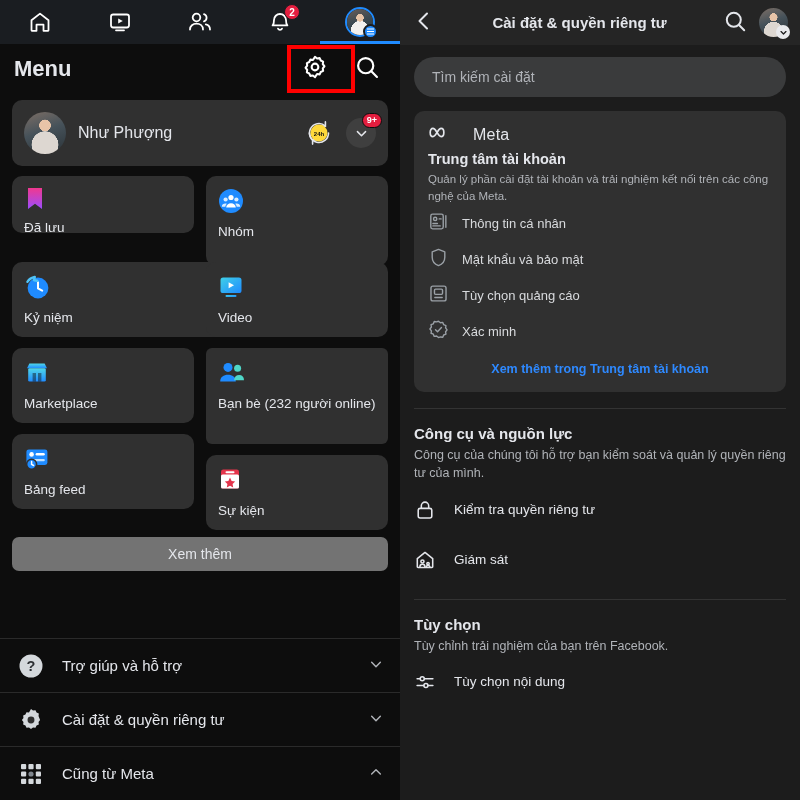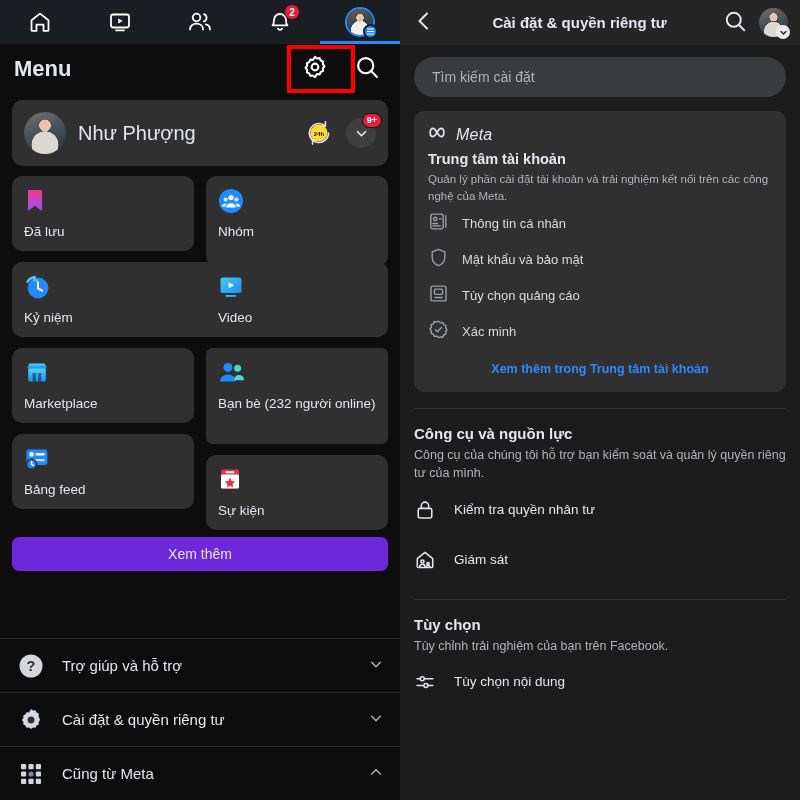--- a/index.html
+++ b/index.html
@@ -91,21 +91,21 @@
     position: relative;
   }
   .profile-avatar {
     width: 42px; height: 42px; border-radius: 50%;
     overflow: hidden; flex: none;
     background:
       radial-gradient(circle at 50% 32%, #e8c4a8 0 16%, transparent 17%),
       radial-gradient(circle at 50% 78%, #ddd7d1 0 34%, transparent 35%),
       linear-gradient(160deg, #7d6f66 0%, #46525a 45%, #2b3338 100%);
   }
-  .profile-name { margin-left: 12px; font-size: 20px; color: #e4e6eb; font-weight: 500; }
+  .profile-name { margin-left: 12px; font-size: 16px; color: #e4e6eb; font-weight: 500; }
   .profile-actions { margin-left: auto; display: flex; align-items: center; gap: 12px; }
   .badge24 {
     width: 30px; height: 30px; border-radius: 50%;
     position: relative; display: flex; align-items: center; justify-content: center;
   }
   .badge24 .inner {
     width: 17px; height: 17px; border-radius: 50%;
     background: #ffffff; display:flex; align-items:center; justify-content:center;
   }
   .badge24 .inner span {
@@ -129,21 +129,21 @@
     position: absolute;
     background: #303030; border-radius: 10px;
     padding: 10px 12px;
     display: flex; flex-direction: column; justify-content: flex-start;
   }
   .tile .t-icon { height: 30px; display:flex; align-items:center; }
   .tile .t-label { font-size: 13.5px; color: #e4e6eb; margin-top: 8px; line-height: 1.25; }
 
   .seemore-btn {
     position: absolute; left: 12px; right: 12px;
-    background: #6d28d9; border-radius: 7px;
+    background: #737373; border-radius: 7px;
     height: 34px; display: flex; align-items: center; justify-content: center;
     font-size: 14px; color: #e4e6eb; font-weight: 500;
   }
 
   .list-section { position: absolute; left: 0; right: 0; bottom: 0; }
   .list-row {
     height: 54px; display: flex; align-items: center;
     padding: 0 16px;
     border-top: 1px solid #2a2a2a;
   }
@@ -185,21 +185,21 @@
     padding: 0 18px;
   }
   .search-ph { font-size: 14px; color: #b0b3b8; }
 
   .meta-card {
     margin: 14px 14px 0 14px;
     background: #303030; border-radius: 10px;
     padding: 14px 14px 16px 14px;
     position: relative;
   }
-  .meta-logo-row { display: flex; align-items: center; gap: 6px; font-style: italic; }
+  .meta-logo-row { display: flex; align-items: center; gap: 23px; }
   .meta-logo-text { font-size: 16px; color: #e4e6eb; font-weight: 500; letter-spacing: .2px;}
   .meta-h { font-size: 14.5px; font-weight: bold; color: #e4e6eb; margin-top: 7px; }
   .meta-sub { font-size: 11.5px; color: #b0b3b8; margin-top: 4px; line-height: 1.45; }
   .meta-row {
     display: flex; align-items: center; gap: 13px;
     height: 34px; margin-top: 2px;
   }
   .meta-row .m-label { font-size: 13px; color: #d8dadd; }
   .meta-row:first-of-type { margin-top: 10px; }
   .meta-link { margin-top: 14px; font-size: 12.5px; color: #2e89ff; font-weight: bold; text-align: center; }
@@ -309,21 +309,21 @@
           <svg width="15" height="15" viewBox="0 0 24 24" fill="none" stroke="#e4e6eb" stroke-width="2.4" stroke-linecap="round" stroke-linejoin="round">
             <path d="M5.5 9l6.5 6.5L18.5 9"></path>
           </svg>
           <span class="chev-badge">9+</span>
         </div>
       </div>
     </div>
 
     <div class="tiles">
 
-      <div class="tile" style="left:12px;top:10px;width:182px;height:75px;">
+      <div class="tile" style="left:12px;top:10px;width:182px;height:57px;">
         <div class="t-icon">
           <svg width="22" height="26" viewBox="0 0 22 26">
             <defs>
                 <linearGradient id="g-bm" x1="0" y1="0" x2="0" y2="1">
               <stop offset="0%" stop-color="#f0388f"></stop>
                   <stop offset="100%" stop-color="#9b4dff"></stop>
             </linearGradient>
               </defs>
             <path d="M4 2h14v21l-7-5.2L4 23z" fill="url(#g-bm)"></path>
           </svg>
@@ -580,21 +580,21 @@
       <div class="sec-title">Công cụ và nguồn lực</div>
       <div class="sec-desc">Công cụ của chúng tôi hỗ trợ bạn kiểm soát và quản lý quyền riêng tư của mình.</div>
 
       <div class="sec-row">
         <span class="s-icon">
           <svg width="22" height="22" viewBox="0 0 24 24" fill="none" stroke="#e4e6eb" stroke-width="1.7" stroke-linejoin="round">
             <rect x="4.6" y="10.2" width="14.8" height="10.6" rx="2.2"></rect>
             <path d="M8 10.2V7.4a4 4 0 0 1 8 0v2.8"></path>
           </svg>
         </span>
-        <span class="s-label">Kiểm tra quyền nhân tư</span>
+        <span class="s-label">Kiểm tra quyền riêng tư</span>
       </div>
 
       <div class="sec-row">
         <span class="s-icon">
           <svg width="22" height="22" viewBox="0 0 24 24" fill="none" stroke="#e4e6eb" stroke-width="1.7" stroke-linejoin="round" stroke-linecap="round">
             <path d="M3.6 10.4 12 3.8l8.4 6.6v9a.8.8 0 0 1-.8.8H4.4a.8.8 0 0 1-.8-.8z"></path>
             <circle cx="9.2" cy="13.6" r="1.7"></circle>
             <path d="M6.4 19.6c0-1.9 1.3-2.9 2.8-2.9s2.8 1 2.8 2.9"></path>
             <circle cx="15.3" cy="16" r="1.3"></circle>
             <path d="M13.3 20c0-1.4.9-2.1 2-2.1s2 .7 2 2.1"></path>

